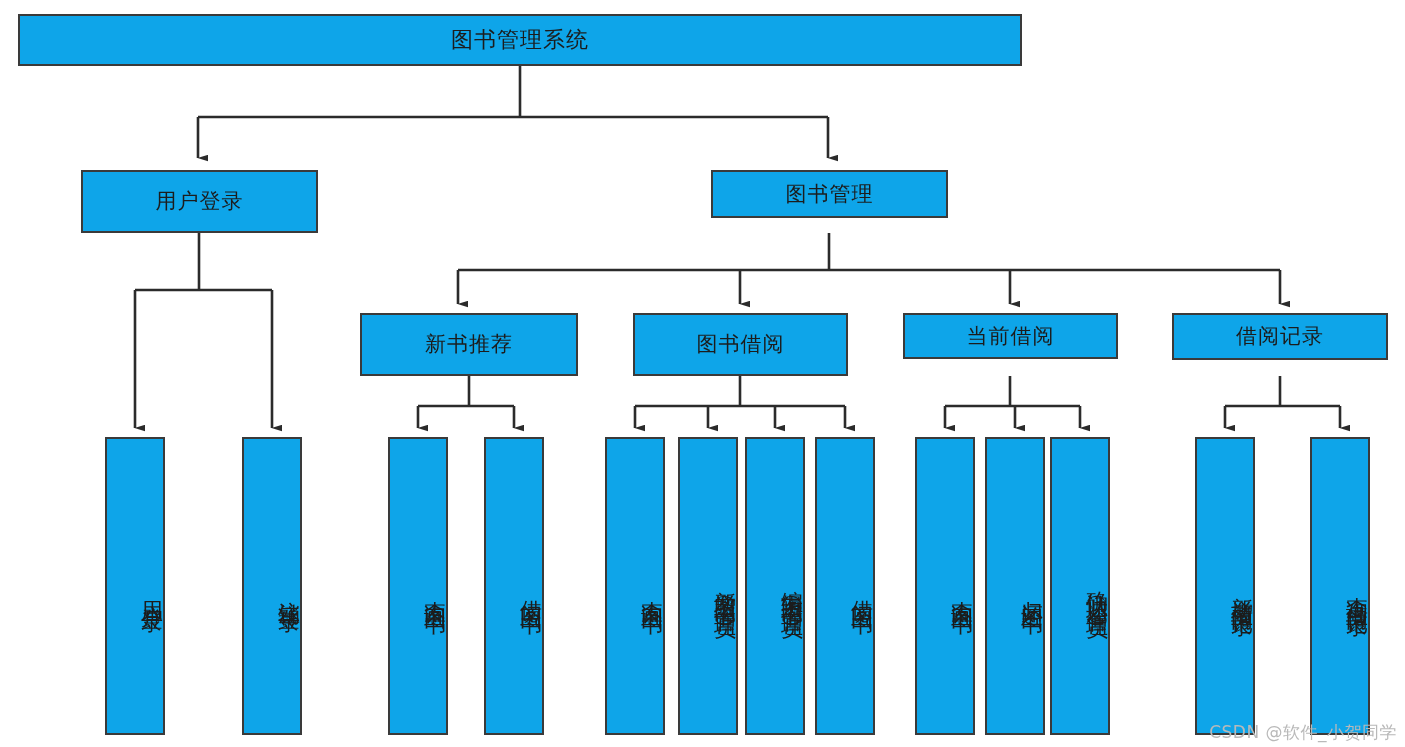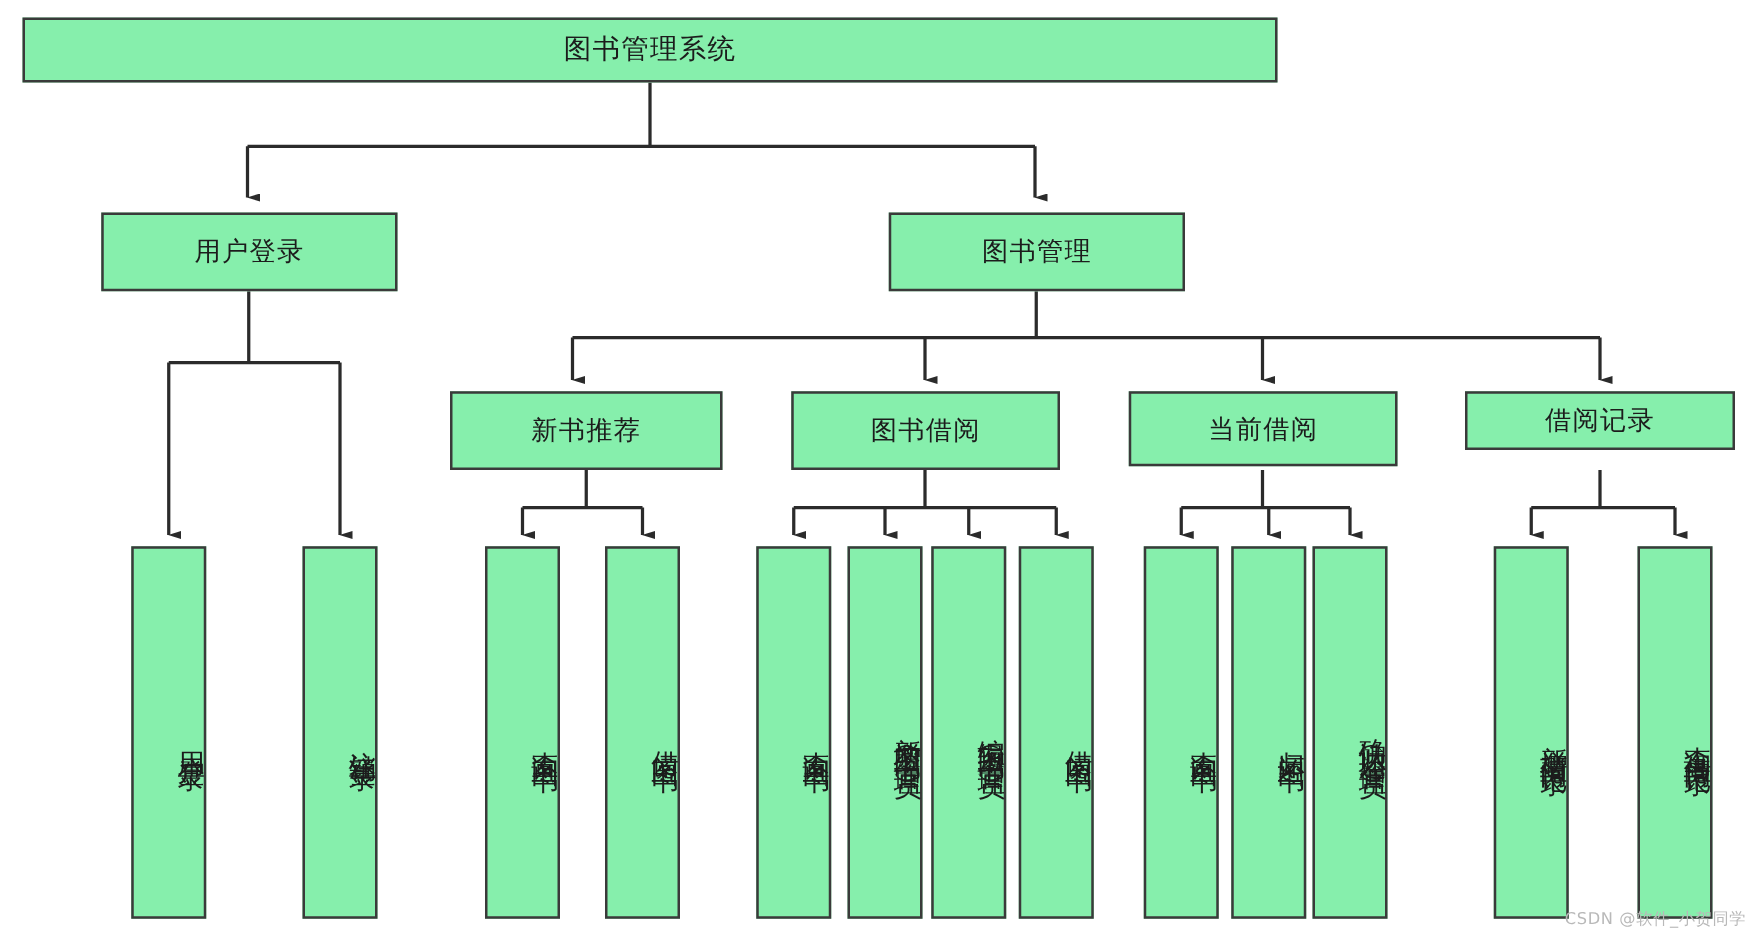--- a/index.html
+++ b/index.html
@@ -16,21 +16,21 @@
   }
   #wires{
     position:absolute;
     left:0; top:0;
     width:1405px; height:747px;
     pointer-events:none;
   }
   .node{
     position:absolute;
     box-sizing:border-box;
-    background:#86efac;
+    background:#0ea5e9;
     border:2.5px solid #3a3a3a;
     display:flex;
     align-items:center;
     justify-content:center;
     z-index:3;
   }
   .node .lbl{
     font-size:21px;
     line-height:1.15;
     letter-spacing:1px;
@@ -51,21 +51,21 @@
     text-orientation:upright;
     font-size:22px;
     letter-spacing:4px;
     line-height:1;
     white-space:nowrap;
   }
   #watermark{
     position:absolute;
     right:8px;
     bottom:3px;
-    font-size:13px;
+    font-size:17px;
     color:#b9b9b9;
     letter-spacing:0.5px;
     z-index:6;
     white-space:nowrap;
   }
 </style>
 </head>
 <body>
 
 <div id="canvas">
@@ -120,31 +120,31 @@
     </g>
   </svg>
 
   <div class="node root" style="left:18px; top:14px; width:1004px; height:52px;">
     <span class="lbl">图书管理系统</span>
   </div>
 
   <div class="node" style="left:81px; top:170px; width:237px; height:63px;">
     <span class="lbl">用户登录</span>
   </div>
-  <div class="node" style="left:711px; top:170px; width:237px; height:63px;">
+  <div class="node" style="left:711px; top:170px; width:237px; height:48px;">
     <span class="lbl">图书管理</span>
   </div>
 
   <div class="node" style="left:633px; top:313px; width:215px; height:63px;">
     <span class="lbl">图书借阅</span>
   </div>
   <div class="node" style="left:360px; top:313px; width:218px; height:63px;">
     <span class="lbl">新书推荐</span>
   </div>
-  <div class="node" style="left:903px; top:313px; width:215px; height:60px;">
+  <div class="node" style="left:903px; top:313px; width:215px; height:46px;">
     <span class="lbl">当前借阅</span>
   </div>
   <div class="node" style="left:1172px; top:313px; width:216px; height:47px;">
     <span class="lbl">借阅记录</span>
   </div>
 
   <div class="node leaf" style="left:105px; top:437px; width:60px; height:298px;">
     <span class="lbl">用户登录</span>
   </div>
   <div class="node leaf" style="left:242px; top:437px; width:60px; height:298px;">

